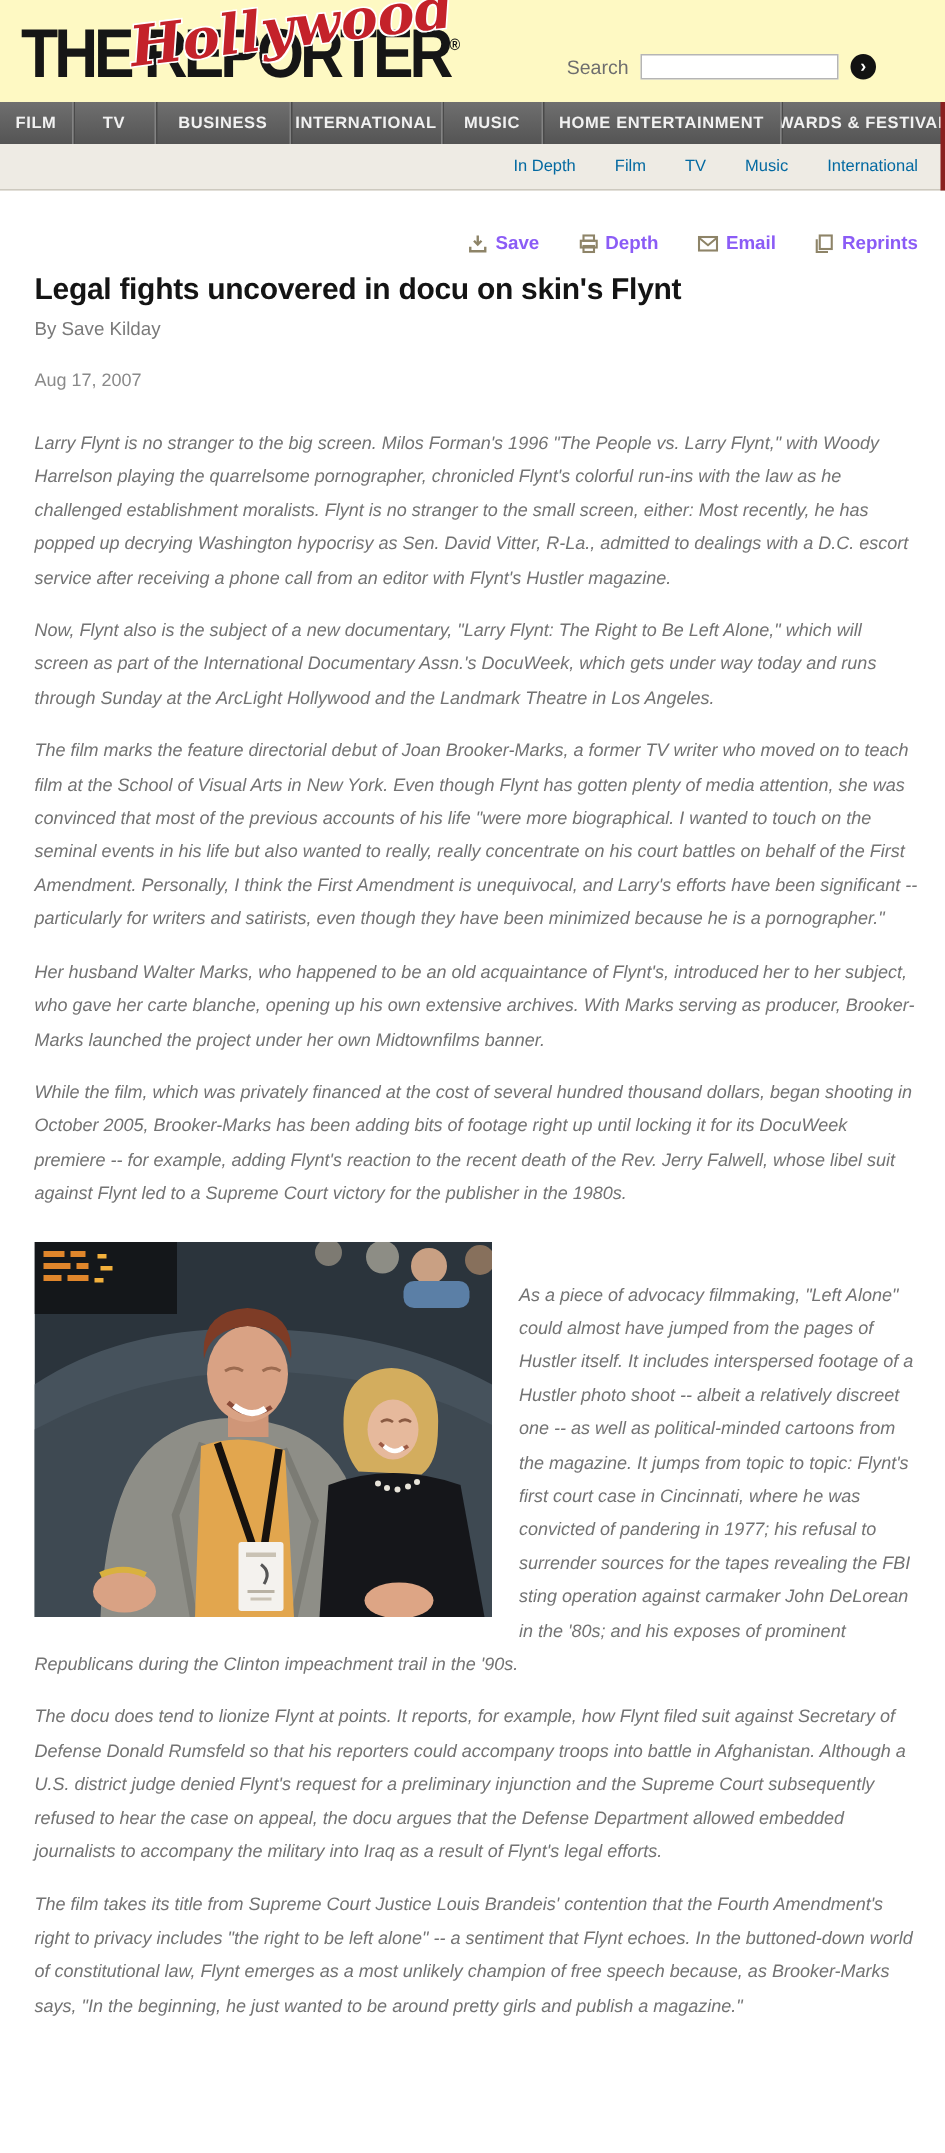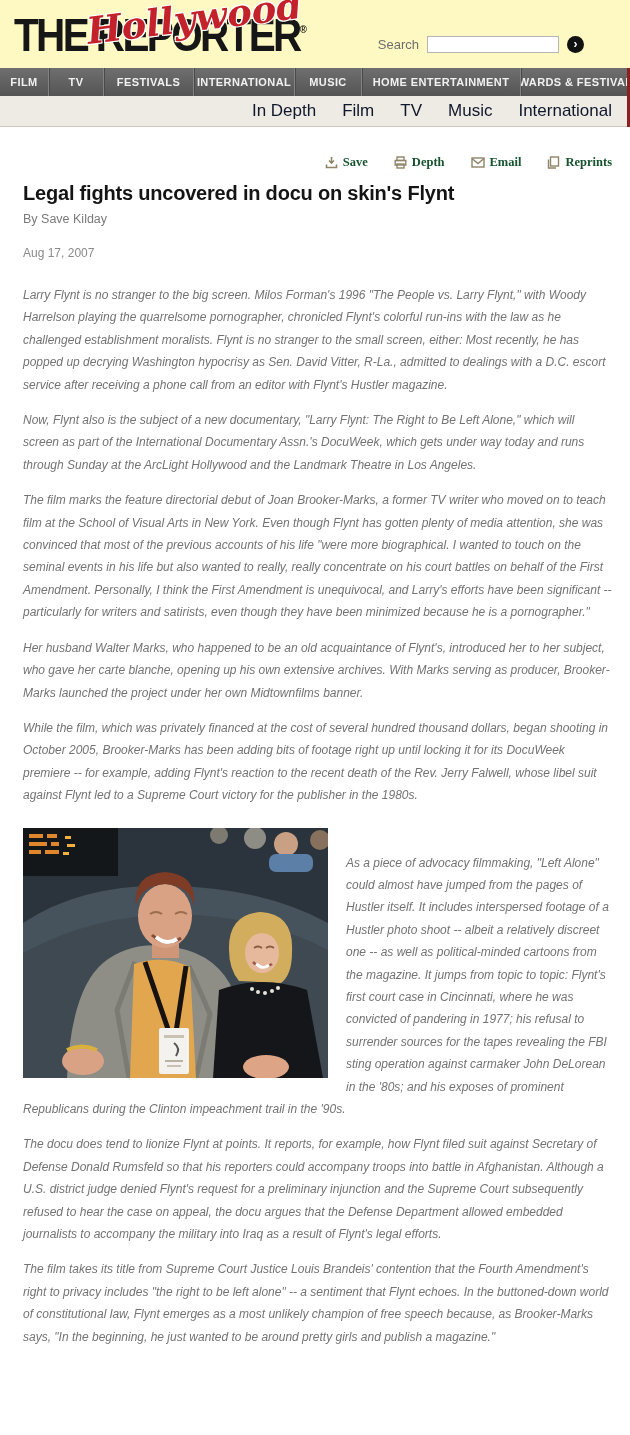--- a/index.html
+++ b/index.html
@@ -50,29 +50,29 @@
   }
   .nav-item + .nav-item { border-left:1px solid #838383; box-shadow:inset 1px 0 0 #4a4a4a; }
   .edge-strip { position:absolute; right:0; top:68px; width:3px; height:59px; background:#8a201f; z-index:6; }
 
   
   .subnav {
     height:31px; background:#eeebe4; border-bottom:1px solid #cdc9bf;
     display:flex; align-items:center; justify-content:flex-end; gap:26px;
     padding-right:18px;
   }
-  .subnav a { font-size:17px; color:#0f172a; text-decoration:none; }
+  .subnav a { font-size:11px; color:#0369a1; text-decoration:none; }
 
   
   .content { padding:0 18px 46px 23px; position:relative; }
   .actions {
     margin-top:27px; display:flex; justify-content:flex-end; gap:26px; height:16px;
   }
   .action { display:flex; align-items:center; gap:5px; text-decoration:none; cursor:pointer; }
-  .action span { font-size:12.5px; font-weight:bold; color:#14532d;font-family:Liberation Serif, serif; }
+  .action span { font-size:12.5px; font-weight:bold; color:#8b5cf6; }
   .action svg { display:block; }
 
   h1.title { margin-top:12px; font-size:20px; font-weight:bold; color:#141414; letter-spacing:-.2px; }
   .byline { margin-top:7px; font-size:12.5px; color:#7a7a7a; }
   .date   { margin-top:20px; font-size:12px; color:#8a8a8a; }
 
   .article { margin-top:24px; }
   .article p {
     font-size:12px; line-height:22.4px; color:#737373; margin:0 0 13px 0;font-style:italic;
   }
@@ -94,21 +94,21 @@
   <div class="search-row">
     <span class="search-label">Search</span>
     <input class="search-input" type="text" value="" style="">
     <button class="search-btn"><span>›</span></button>
   </div>
 </div>
 
 <nav class="navbar">
   <a class="nav-item" style="width:48px">FILM</a>
   <a class="nav-item" style="width:55px">TV</a>
-  <a class="nav-item" style="width:90px">FESTIVALS</a>
+  <a class="nav-item" style="width:90px">BUSINESS</a>
   <a class="nav-item" style="width:101px">INTERNATIONAL</a>
   <a class="nav-item" style="width:67px">MUSIC</a>
   <a class="nav-item" style="width:159px">HOME ENTERTAINMENT</a>
   <a class="nav-item" style="flex:1">AWARDS &amp; FESTIVALS</a>
 </nav>
 <div class="edge-strip"></div>
 
 <div class="subnav">
   <a>In Depth</a>
   <a>Film</a>

